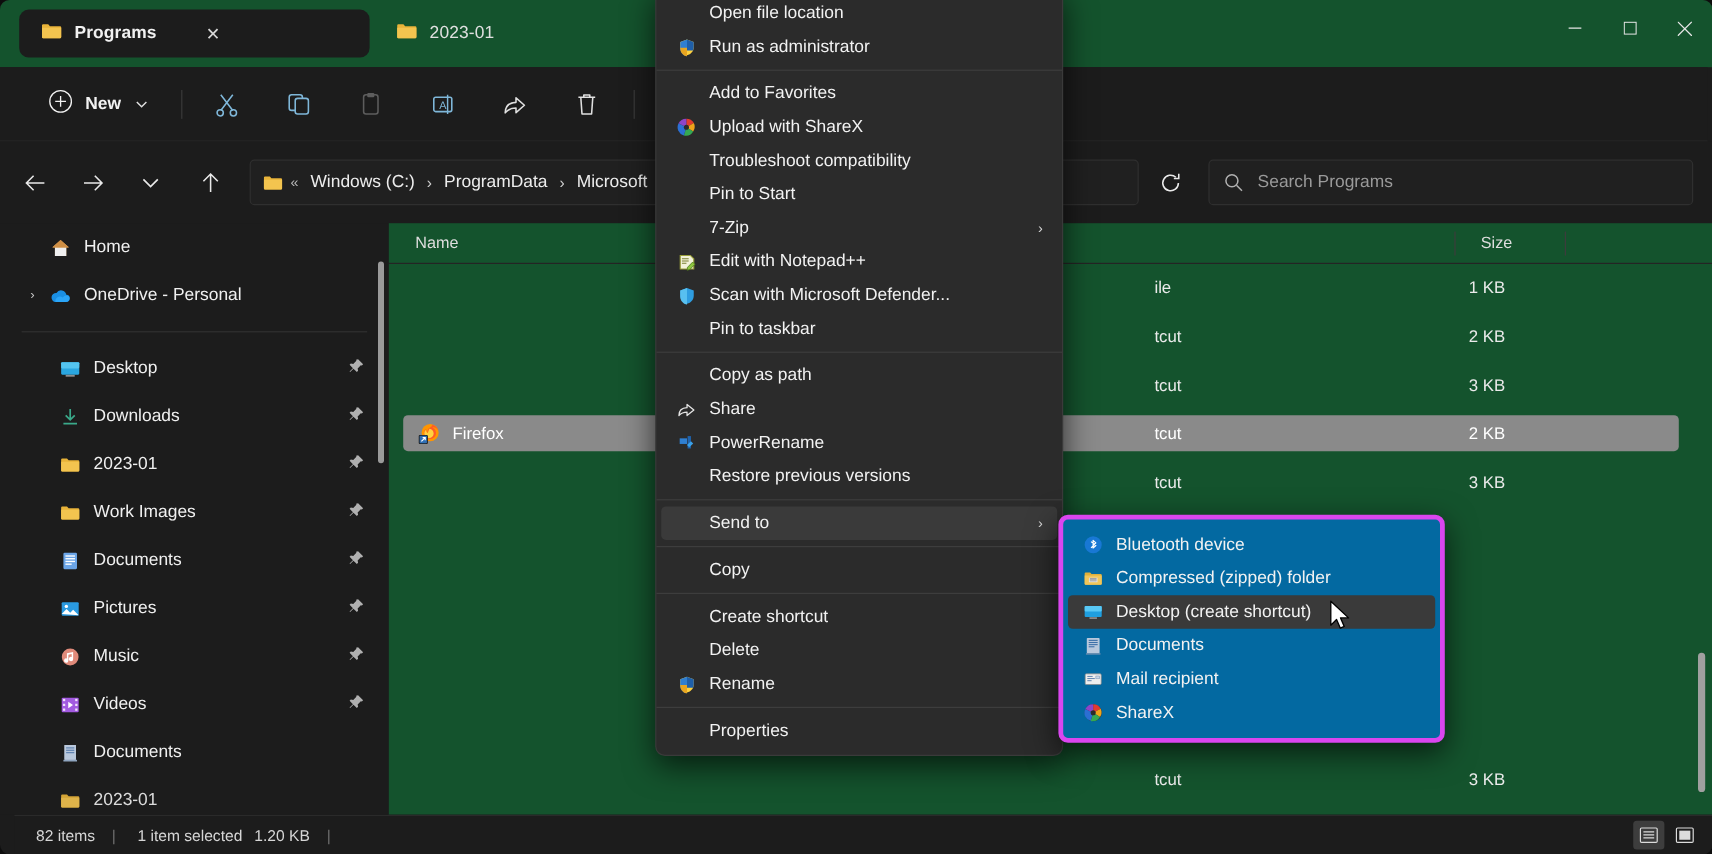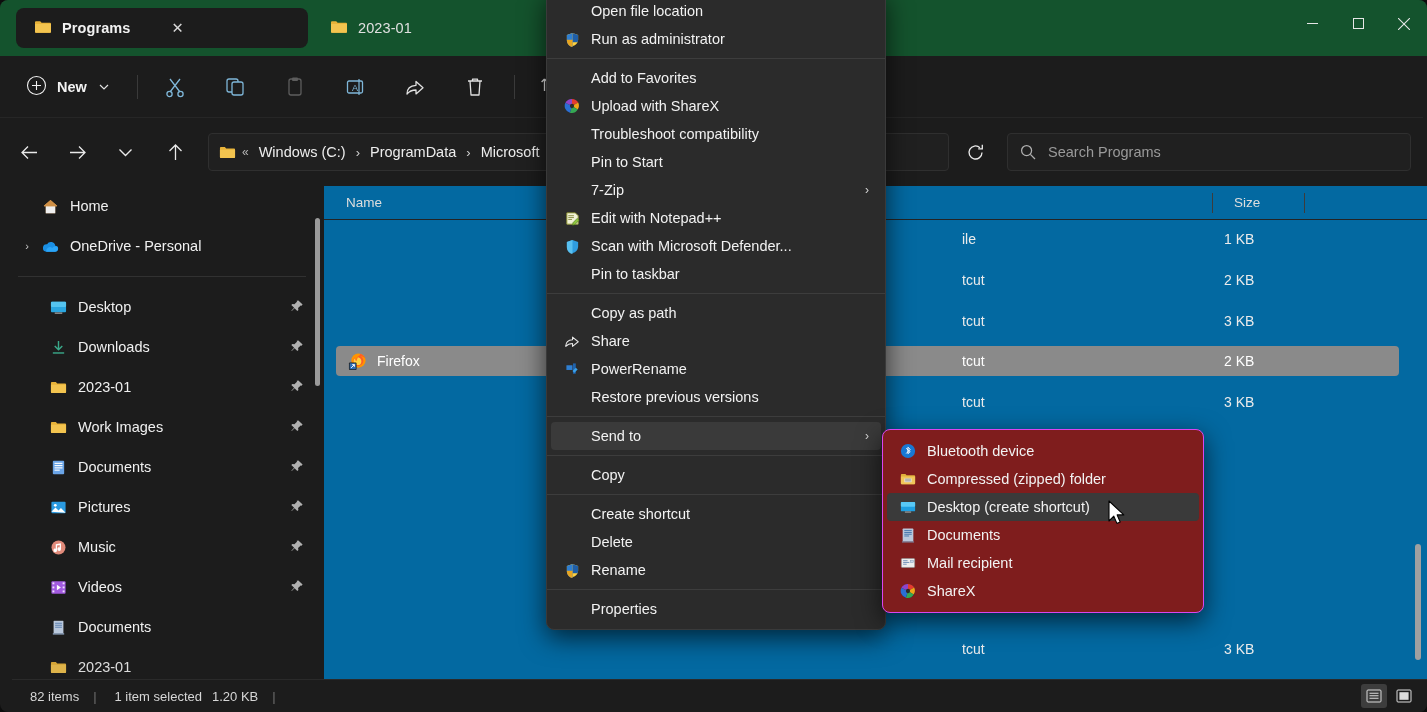--- a/index.html
+++ b/index.html
@@ -47,21 +47,21 @@
   .win-btns{ position:absolute; top:0; right:0; height:47px; display:flex; }
   .win-btn{
     width:46px; height:47px; display:flex; align-items:center; justify-content:center;
     color:#e6e6e6;
   }
 
   
   #commandbar{
     position:absolute; top:56px; left:0; right:4px; height:62px;
     background:#1c1c1c;
-    display:flex; align-items:center; padding-left:22px; gap:0px;
+    display:flex; align-items:center; padding-left:36px; gap:0px;
     border-bottom:1px solid #262626;
   }
   .cmd-new{
     display:flex; align-items:center; gap:10px;
     height:34px; padding:0 12px 0 4px; border-radius:4px;
     font-size:14.5px; color:#f2f2f2; font-weight:600;
   }
   .cmd-sep{ width:1px; height:24px; background:#3a3a3a; margin:0 16px; }
   .cmd-btn{
     width:42px; height:36px; border-radius:4px;
@@ -127,21 +127,21 @@
   .nav-item .pin{ position:absolute; right:12px; color:#b0b0b0; }
   .nav-sep{ height:1px; background:#313131; margin:10px 18px 10px 18px; }
   #navscroll{
     position:absolute; right:4px; top:32px; width:5px; height:168px;
     background:#9a9a9a; border-radius:3px;
   }
 
   
   #filelist{
     position:absolute; left:324px; right:0; top:186px; bottom:33px;
-    background:#0369a1; overflow:hidden;
+    background:#14532d; overflow:hidden;
   }
   #colheader{
     position:absolute; top:0; left:0; right:0; height:34px;
     display:flex; align-items:center; font-size:13.5px; color:#dedede;
     border-bottom:1px solid #242424;
   }
   .col{ position:relative; height:34px; display:flex; align-items:center; }
   .col .lbl{ padding-left:22px; }
   .col .sortglyph{ position:absolute; left:50%; top:-4px; font-size:11px; color:#c8c8c8;}
   .col-divider{ position:absolute; top:7px; width:1px; height:20px; background:#3c3c3c; }
@@ -185,21 +185,21 @@
   }
   .mi.hl{ background:#3a3a3a; }
   .mi .ico{ width:26px; flex:0 0 26px; display:flex; align-items:center; justify-content:center; }
   .mi .lbl{ margin-left:6px; white-space:nowrap; }
   .mi .sub{ position:absolute; right:12px; color:#d5d5d5; font-size:12px; }
   .mi-sep{ height:1px; background:#3d3d3d; margin:5px 0 5px 0; }
 
   
   #submenu{
     position:absolute; left:882px; top:429px; width:322px;
-    background:#7f1d1d; border:1px solid #d946ef; border-radius:8px;
+    background:#0369a1; border:4px solid #d946ef; border-radius:8px;
     padding:7px 0; box-shadow:0 8px 26px rgba(0,0,0,.65);
     font-size:14.5px; color:#f2f2f2;
   }
   #submenu .mi{ height:28px; }
 
   
   #cursor{ position:absolute; left:1108px; top:500px; pointer-events:none; }
 </style>
 </head>
 <body>

